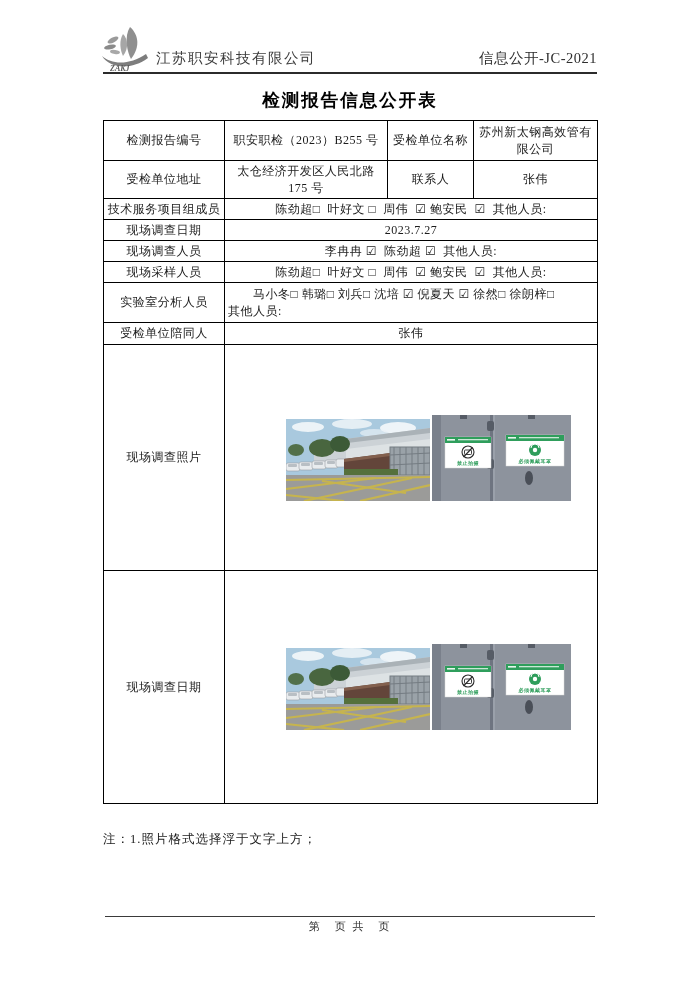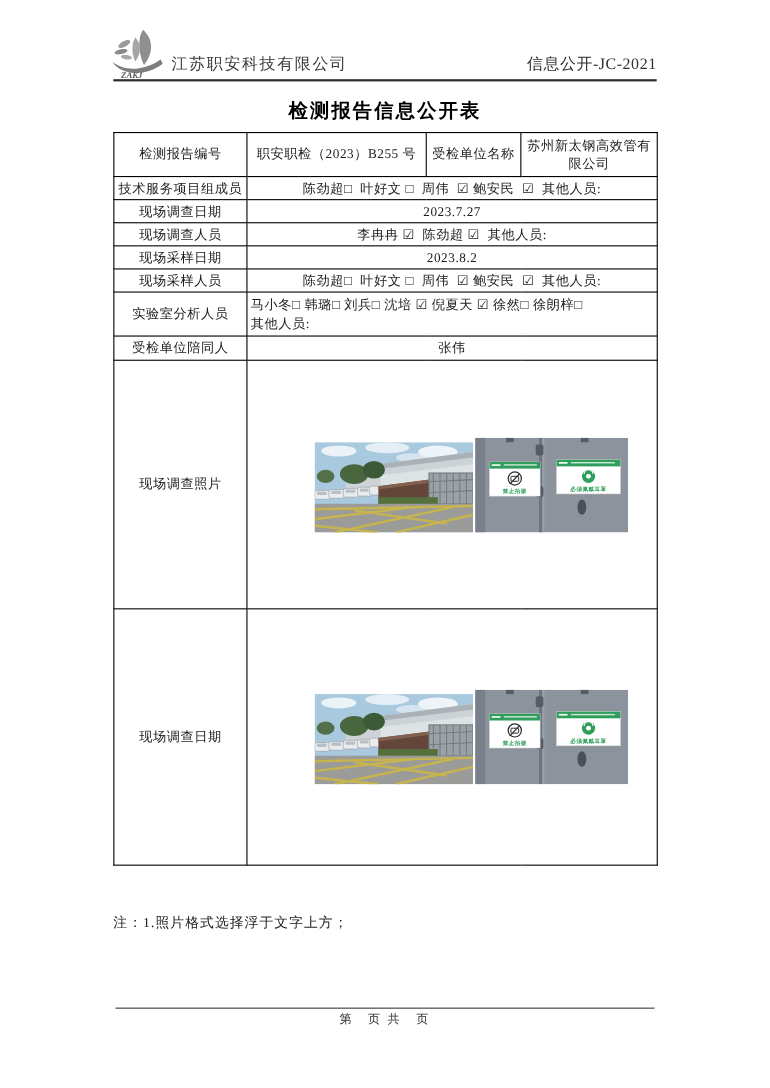--- a/index.html
+++ b/index.html
@@ -24,21 +24,21 @@
   table.report{
     position:absolute;left:103px;top:120px;width:494px;
     border-collapse:collapse;table-layout:fixed;font-size:12px;color:#1c1c1c;
   }
   table.report td{
     border:1px solid #000;padding:1px 3px;text-align:center;vertical-align:middle;
     letter-spacing:.5px;line-height:1.35;overflow:hidden;
   }
   td.lbl{letter-spacing:1px;}
   td.left{text-align:left;padding-left:6px;}
-  .pre{white-space:pre-wrap;}
+  .pre{white-space:pre-wrap;margin-left:25px;}
   .lab-line{text-align:left;}
 
   
   .photo-strip{display:flex;gap:2px;margin-left:58px;align-items:flex-end;}
   .photo-strip svg{display:block;}
 
   
   .note{position:absolute;left:103px;top:831px;font-size:12.5px;letter-spacing:1px;}
   .footer-rule{position:absolute;left:105px;width:490px;top:916px;border-top:1.5px solid #3a3a3a;}
   .footer-text{position:absolute;top:919px;left:0;width:100%;text-align:center;
@@ -172,40 +172,42 @@
       </colgroup>
 
     <tbody>
         <tr style="height:40px">
       <td class="lbl">检测报告编号</td>
       <td>职安职检（2023）B255 号</td>
       <td class="lbl">受检单位名称</td>
       <td>苏州新太钢高效管有限公司</td>
     </tr>
 
+    <tr style="height:38px">
+      <td class="lbl">受检单位地址</td>
+      <td>太仓经济开发区人民北路175 号</td>
+      <td class="lbl">联系人</td>
+      <td>张伟</td>
+    </tr>
 
     <tr style="height:21px">
       <td class="lbl">技术服务项目组成员</td>
       <td colspan="3" class="left pre">陈劲超□  叶好文 □  周伟  ☑ 鲍安民  ☑  其他人员:</td>
     </tr>
 
     <tr style="height:21px">
       <td class="lbl">现场调查日期</td>
       <td colspan="3">2023.7.27</td>
     </tr>
 
     <tr style="height:21px">
       <td class="lbl">现场调查人员</td>
       <td colspan="3" class="left pre">李冉冉 ☑  陈劲超 ☑  其他人员:</td>
     </tr>
 
-    <tr style="height:21px">
-      <td class="lbl">现场采样日期</td>
-      <td colspan="3">2023.8.2</td>
-    </tr>
 
     <tr style="height:21px">
       <td class="lbl">现场采样人员</td>
       <td colspan="3" class="left pre">陈劲超□  叶好文 □  周伟  ☑ 鲍安民  ☑  其他人员:</td>
     </tr>
 
     <tr style="height:40px">
       <td class="lbl">实验室分析人员</td>
       <td colspan="3" class="left">
         <div class="lab-line pre">马小冬□ 韩璐□ 刘兵□ 沈培 ☑ 倪夏天 ☑ 徐然□ 徐朗梓□</div>

